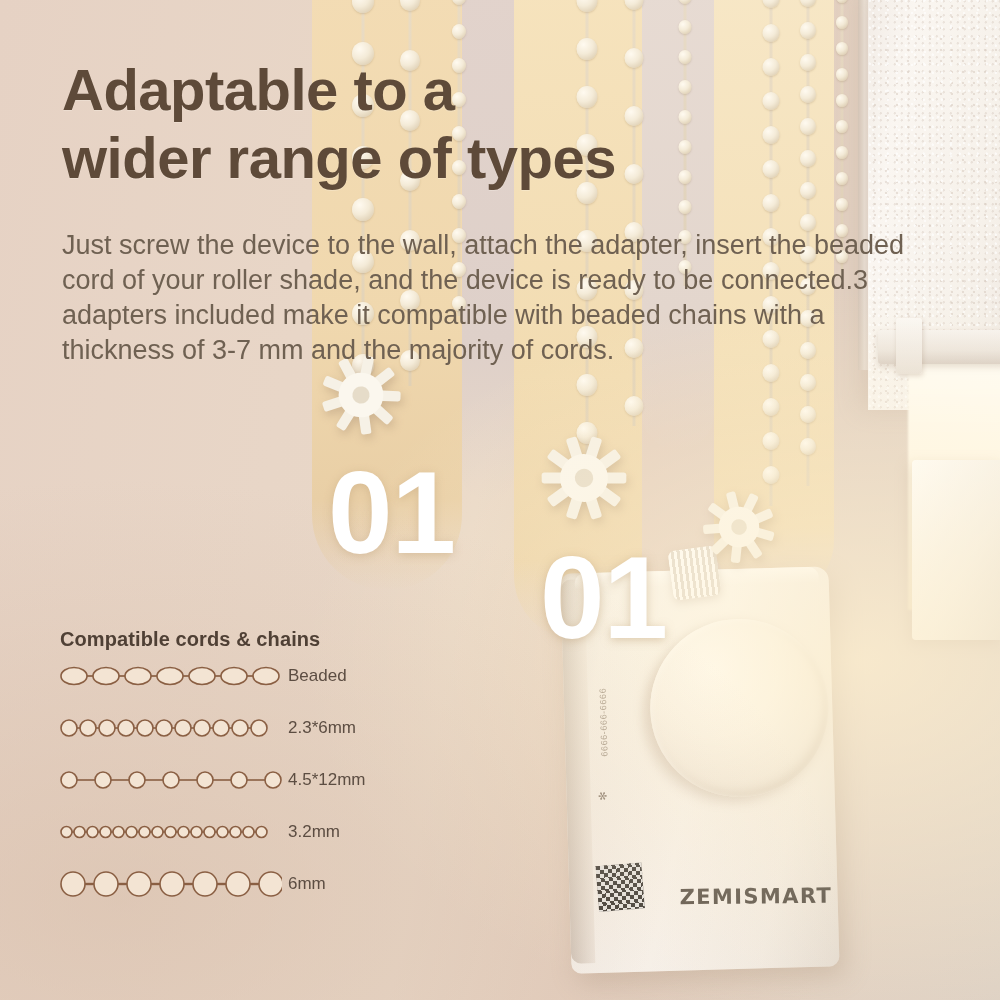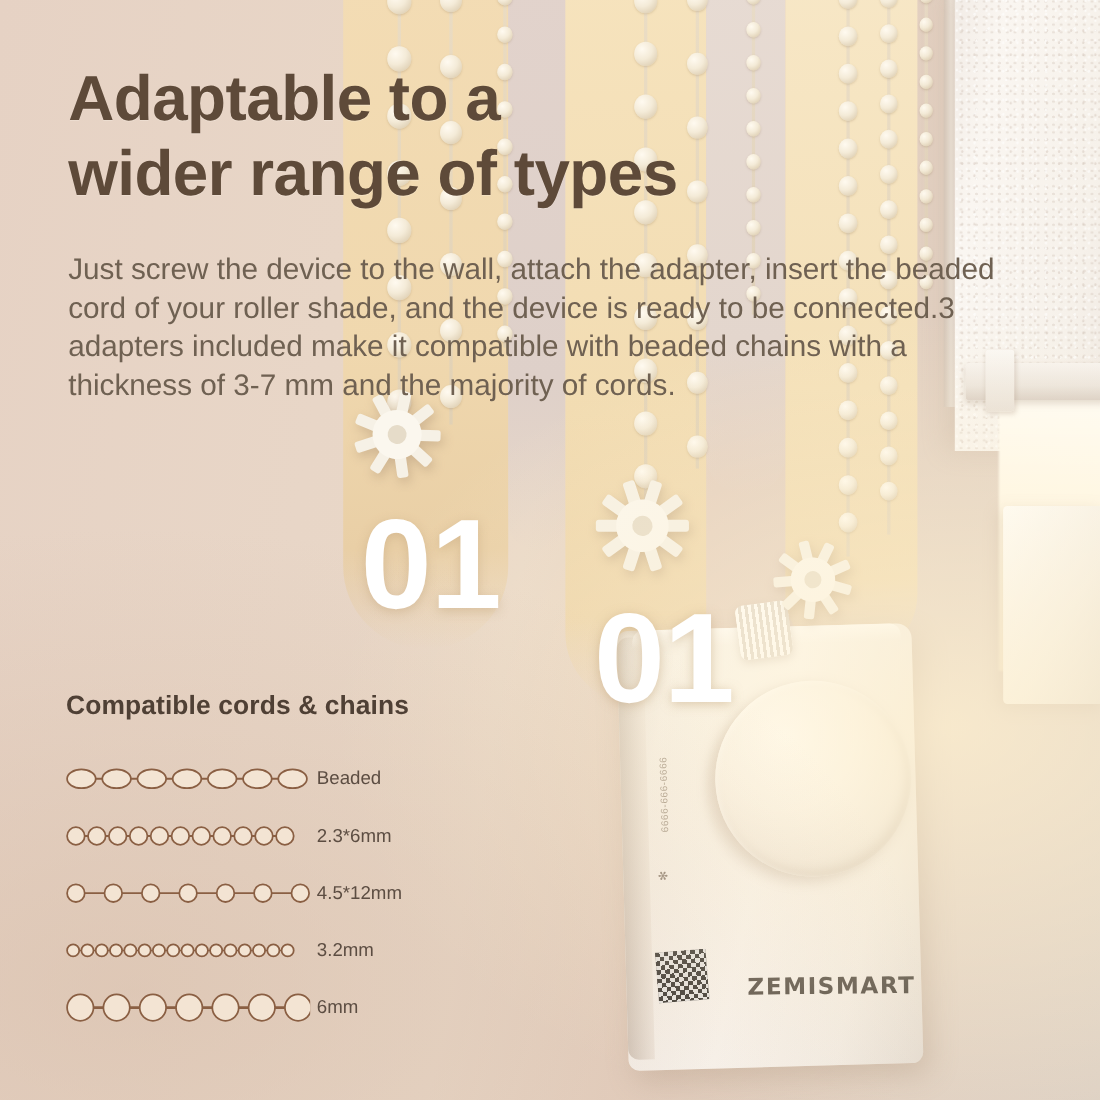--- a/index.html
+++ b/index.html
@@ -212,21 +212,21 @@
   .body-copy {
     position:absolute; left:62px; top:228px; width:860px;
     font-size:27px; line-height:1.30; font-weight:400;
     color:#6f6152;
   }
   .body-copy p { margin:0; }
 
   
   .legend { position:absolute; left:60px; top:628px; width:340px; }
   .legend-title {
-    font-size:24px; font-weight:700; color:#4f4035; margin-bottom:33px;
+    font-size:20px; font-weight:700; color:#4f4035; margin-bottom:6px;
     letter-spacing:.1px;
   }
   .legend-row {
     display:flex; align-items:center;
     height:38px; margin-bottom:14px;
   }
   .legend-art { width:222px; height:30px; flex:0 0 222px; }
   .legend-label {
     font-size:17px; color:#5c4d42; margin-left:6px;
     font-family:"Liberation Sans", sans-serif;

